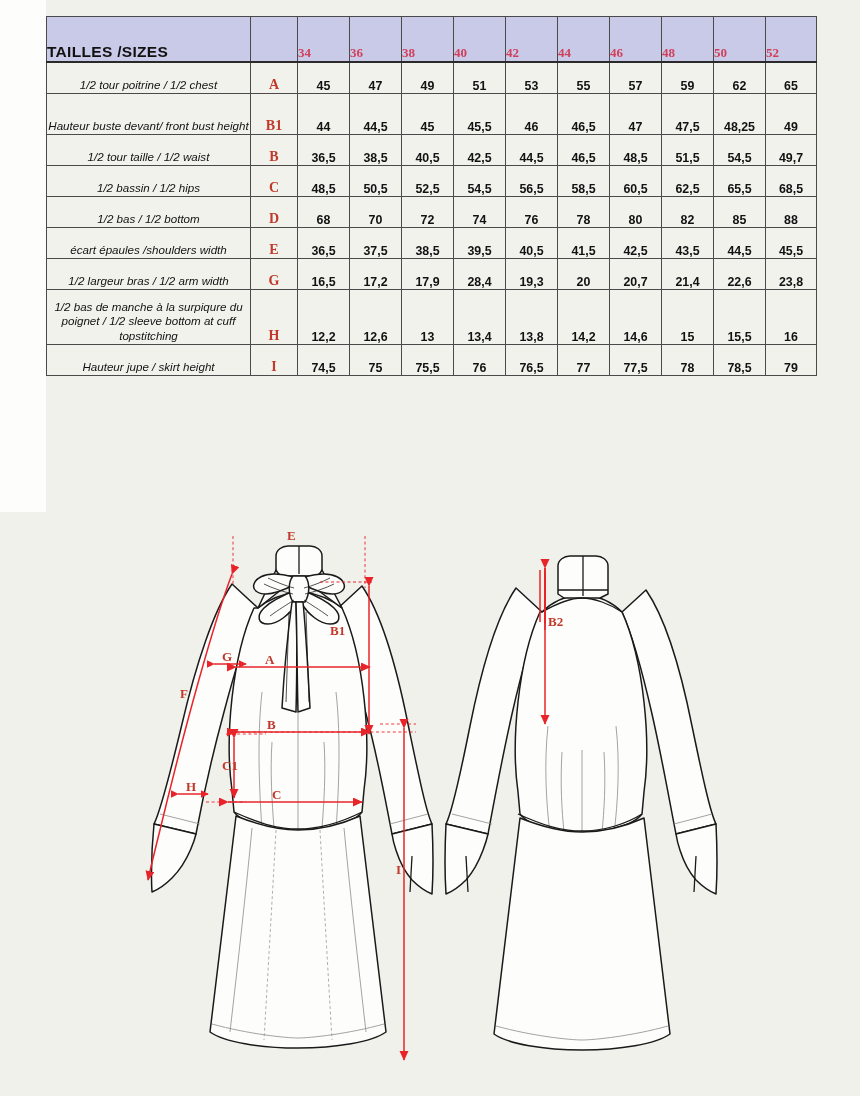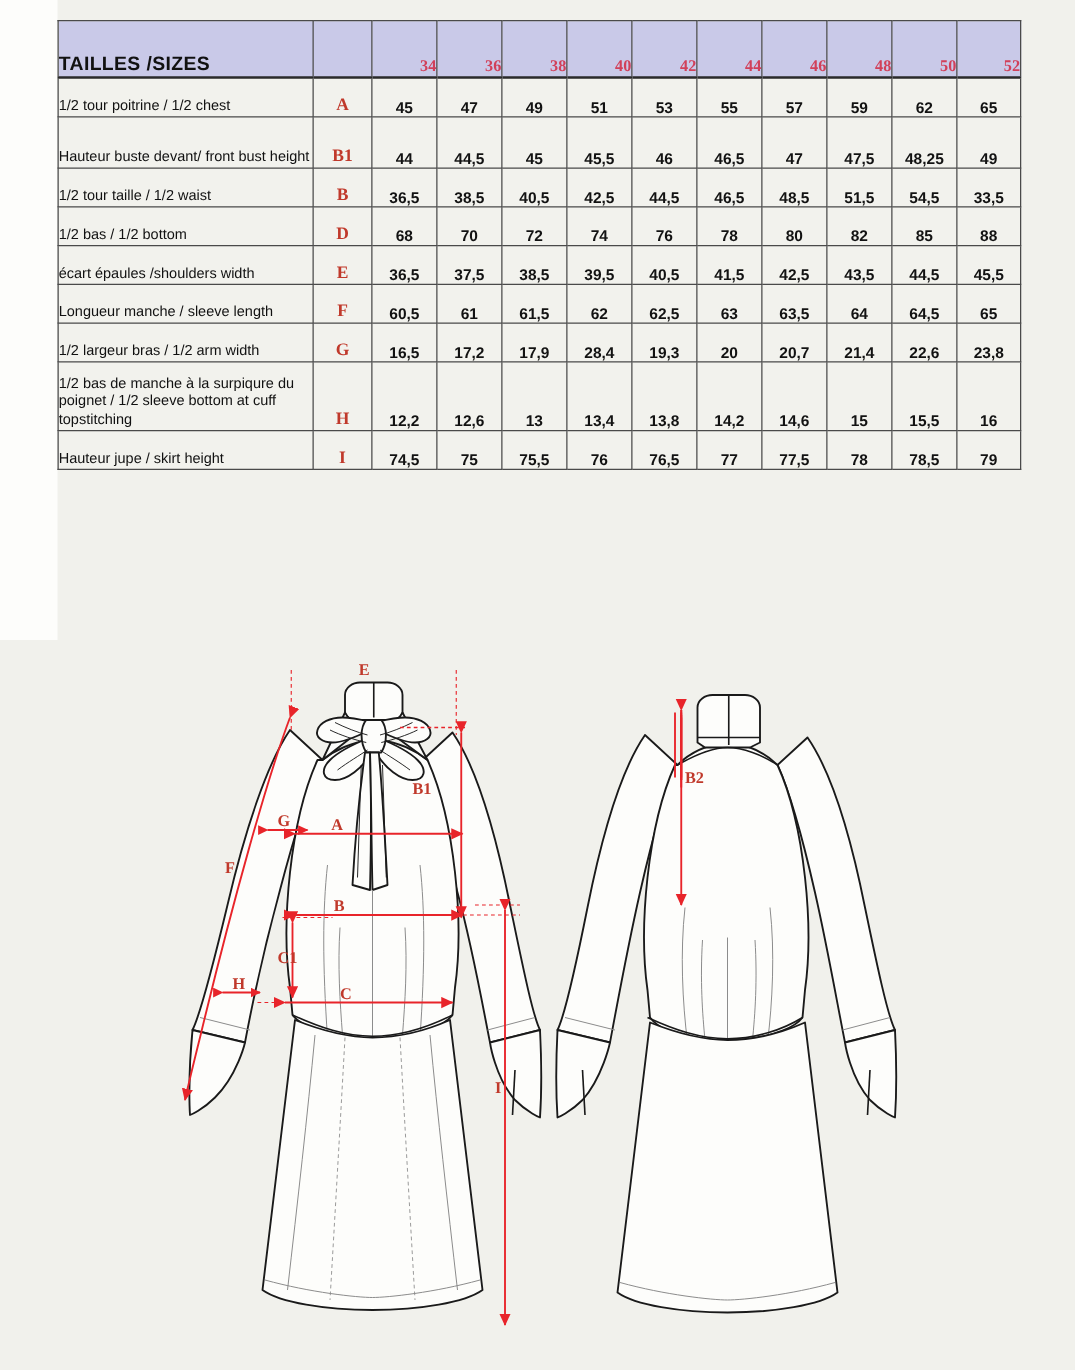--- a/index.html
+++ b/index.html
@@ -47,33 +47,34 @@
     text-align:left;
     padding-left:6px;
     padding-bottom:4px;
     font-size:15.5px;
     font-weight:700;
     letter-spacing:0.3px;
     color:#111;
     font-family:"Liberation Sans", sans-serif;
   }
   td.head-size{
-    text-align:right;
+    text-align:left;
     padding-bottom:5px;
     font-size:13px;
     font-weight:700;
     color:#d1405a;
     font-family:"Liberation Serif", serif;
   }
   td.head-letter{background:#c9c9e8;}
   
   td.lbl{
-    text-align:left;
+    text-align:center;
     padding:2px 4px 3px 6px;
     font-size:11.6px;
+    font-style:italic;
     color:#111;
     line-height:1.28;
     vertical-align:bottom;
     font-family:"Liberation Sans", sans-serif;
   }
   td.ltr{
     text-align:center;
     vertical-align:bottom;
     padding-bottom:3px;
     font-size:14px;
@@ -171,21 +172,35 @@
             <td class="ltr">B</td>
             <td class="val">36,5</td>
             <td class="val">38,5</td>
             <td class="val">40,5</td>
             <td class="val">42,5</td>
             <td class="val">44,5</td>
             <td class="val">46,5</td>
             <td class="val">48,5</td>
             <td class="val">51,5</td>
             <td class="val">54,5</td>
-            <td class="val">33,5</td>
+            <td class="val">49,7</td>
+          </tr>
+          <tr class="r1">
+            <td class="lbl">1/2 bassin / 1/2 hips</td>
+            <td class="ltr">C</td>
+            <td class="val">48,5</td>
+            <td class="val">50,5</td>
+            <td class="val">52,5</td>
+            <td class="val">54,5</td>
+            <td class="val">56,5</td>
+            <td class="val">58,5</td>
+            <td class="val">60,5</td>
+            <td class="val">62,5</td>
+            <td class="val">65,5</td>
+            <td class="val">68,5</td>
           </tr>
           <tr class="r1">
             <td class="lbl">1/2 bas / 1/2 bottom</td>
             <td class="ltr">D</td>
             <td class="val">68</td>
             <td class="val">70</td>
             <td class="val">72</td>
             <td class="val">74</td>
             <td class="val">76</td>
             <td class="val">78</td>
@@ -200,34 +215,20 @@
             <td class="val">36,5</td>
             <td class="val">37,5</td>
             <td class="val">38,5</td>
             <td class="val">39,5</td>
             <td class="val">40,5</td>
             <td class="val">41,5</td>
             <td class="val">42,5</td>
             <td class="val">43,5</td>
             <td class="val">44,5</td>
             <td class="val">45,5</td>
-          </tr>
-          <tr class="r1">
-            <td class="lbl">Longueur manche / sleeve length</td>
-            <td class="ltr">F</td>
-            <td class="val">60,5</td>
-            <td class="val">61</td>
-            <td class="val">61,5</td>
-            <td class="val">62</td>
-            <td class="val">62,5</td>
-            <td class="val">63</td>
-            <td class="val">63,5</td>
-            <td class="val">64</td>
-            <td class="val">64,5</td>
-            <td class="val">65</td>
           </tr>
           <tr class="r1">
             <td class="lbl">1/2 largeur bras / 1/2 arm width</td>
             <td class="ltr">G</td>
             <td class="val">16,5</td>
             <td class="val">17,2</td>
             <td class="val">17,9</td>
             <td class="val">28,4</td>
             <td class="val">19,3</td>
             <td class="val">20</td>

